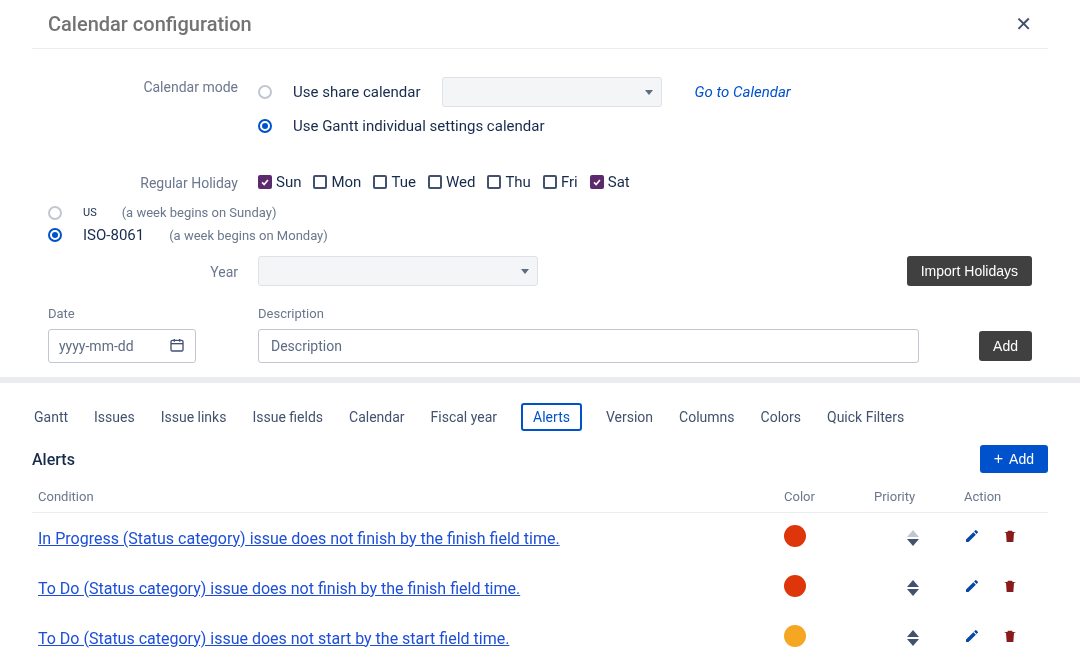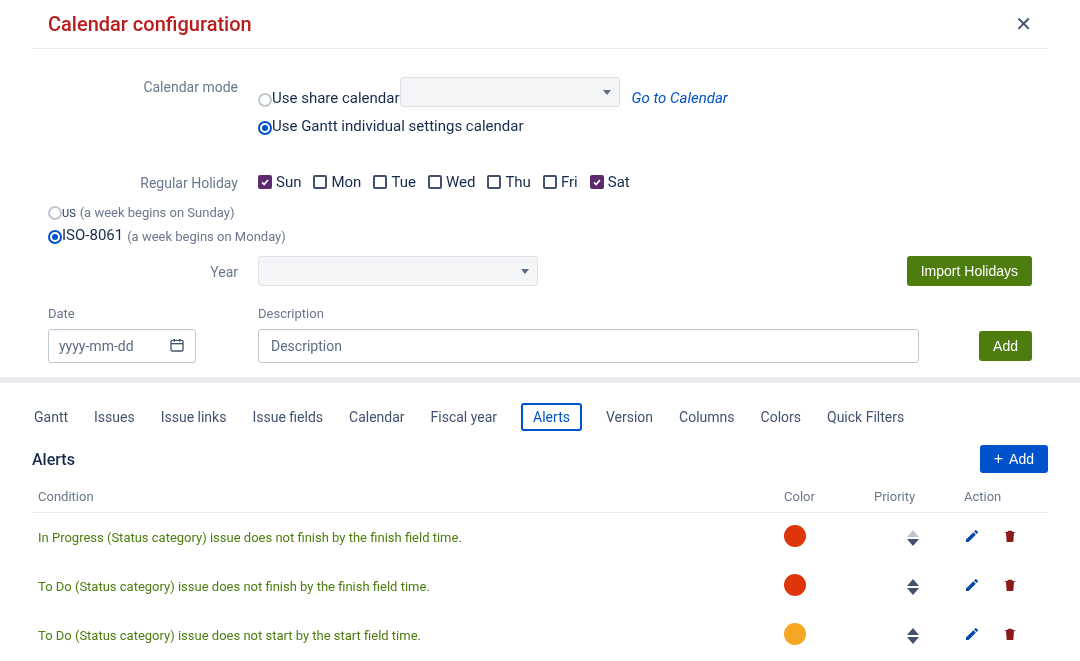--- a/index.html
+++ b/index.html
@@ -10,30 +10,30 @@
     color: #172b4d;
     background: #fff;
     width: 1080px;
   }
   .modal-header {
     display: flex;
     justify-content: space-between;
     align-items: center;
     padding: 12px 48px 12px 48px;
   }
-  .modal-title { font-size: 20px; font-weight: 500; color:#b91c1c; }
+  .modal-title { font-size: 20px; font-weight: 500; color:#737373; }
   .close-btn { font-size:20px; font-weight:500; cursor:pointer; color:#42526e; }
   hr.sep { border:none; border-top:1px solid #ebecf0; margin:0 32px; }
 
   .form-area { padding: 10px 48px 10px 48px; }
   .form-row { display:flex; align-items:flex-start; margin-top:18px; }
   .form-label { width:210px; text-align:right; padding-right:20px; color:#6b778c; font-size:14px; padding-top:2px; }
   .form-field { flex:1; }
 
-  .radio-line { display:flex; align-items:flex-end; gap:0; margin-bottom:10px; }
+  .radio-line { display:flex; align-items:center; gap:21px; margin-bottom:10px; }
   .radio-dot {
     width:14px; height:14px; border:2px solid #c1c7d0; border-radius:50%; display:inline-block; position:relative;
   }
   .radio-dot.checked {
     border-color:#0052cc;
   }
   .radio-dot.checked::after {
     content:""; position:absolute; top:2px; left:2px; width:6px; height:6px; border-radius:50%; background:#0052cc;
   }
   .select-empty {
@@ -53,21 +53,21 @@
   .cb.checked { background:#5e2a6e; }
   .cb.checked svg { display:block; }
   .cb svg { display:none; }
   .cb-label { margin-right:8px; font-size:15px; color:#172b4d; }
   .hint { color:#6b778c; font-size:13px; margin-left:4px; }
 
   .year-row { display:flex; align-items:center; }
   .year-select { width:280px; }
   .spacer { flex:1; }
   .btn-primary {
-    background:#4d7c0f; color:#fff; border:none; border-radius:3px;
+    background:#404040; color:#fff; border:none; border-radius:3px;
     padding:7px 14px; font-size:14px; font-weight:500; cursor:pointer;
   }
 
   .date-desc-header { display:flex; padding:10px 48px 4px 48px; }
   .col-date-h { width:210px; color:#6b778c; font-size:13px; }
   .col-desc-h { color:#6b778c; font-size:13px; }
 
   .date-desc-inputs { display:flex; align-items:center; padding:4px 48px 14px 48px; gap:0; }
   .date-input-wrap { width:200px; margin-right:10px; }
   .date-input {
@@ -84,21 +84,21 @@
   .tabs-row { display:flex; align-items:center; gap:22px; padding:20px 32px 4px 32px; font-size:14px; color:#42526e; }
   .tab { cursor:pointer; padding:4px 2px; }
   .tab.active { color:#0052cc; border:2px solid #0052cc; border-radius:3px; padding:4px 10px; }
 
   .section-row { display:flex; align-items:center; justify-content:space-between; padding:10px 32px 6px 32px; }
   .section-title { font-size:16px; font-weight:500; }
   .btn-add { background:#0052cc; color:#fff; border:none; border-radius:3px; padding:6px 14px; font-size:14px; font-weight:500; display:inline-flex; align-items:center; gap:6px; cursor:pointer; }
 
   .alerts-table { width:calc(100% - 64px); margin:0 32px; border-collapse:collapse; }
   .alerts-table th { text-align:left; font-weight:400; color:#6b778c; font-size:13px; padding:10px 6px 8px; border-bottom:1px solid #ebecf0; }
-  .alerts-table td { padding:12px 6px; font-size:13px; color:#4d7c0f; }
+  .alerts-table td { padding:12px 6px; font-size:16px; color:#1d4ed8;text-decoration:underline; }
   .th-color, .th-prio, .th-action { width:90px; }
   .color-dot { width:22px; height:22px; border-radius:50%; display:inline-block; }
   .prio-cell { display:flex; flex-direction:column; align-items:center; gap:2px; }
   .tri-up, .tri-down { width:0;height:0;border-left:6px solid transparent;border-right:6px solid transparent; }
   .tri-up { border-bottom:7px solid #42526e; }
   .tri-down { border-top:7px solid #42526e; }
   .tri-up.dim { border-bottom-color:#c1c7d0; }
   .action-cell { display:flex; gap:22px; align-items:center; }
   .icon-edit, .icon-del { cursor:pointer; }
 </style>

